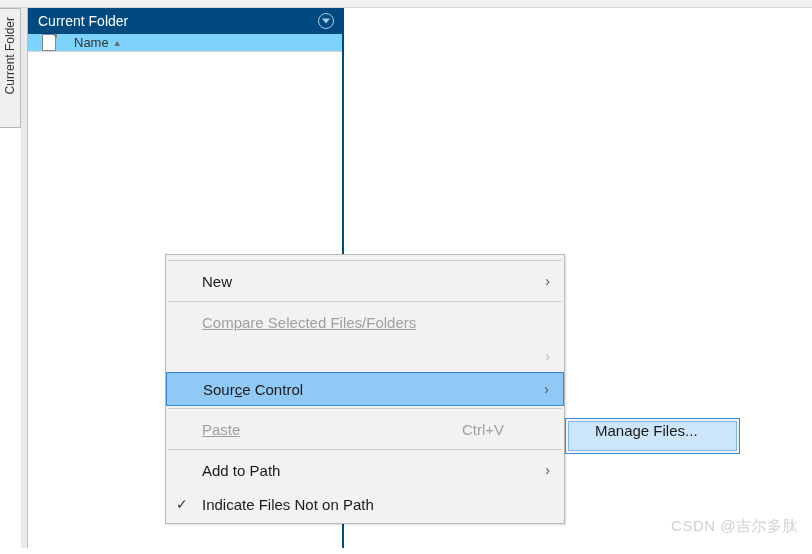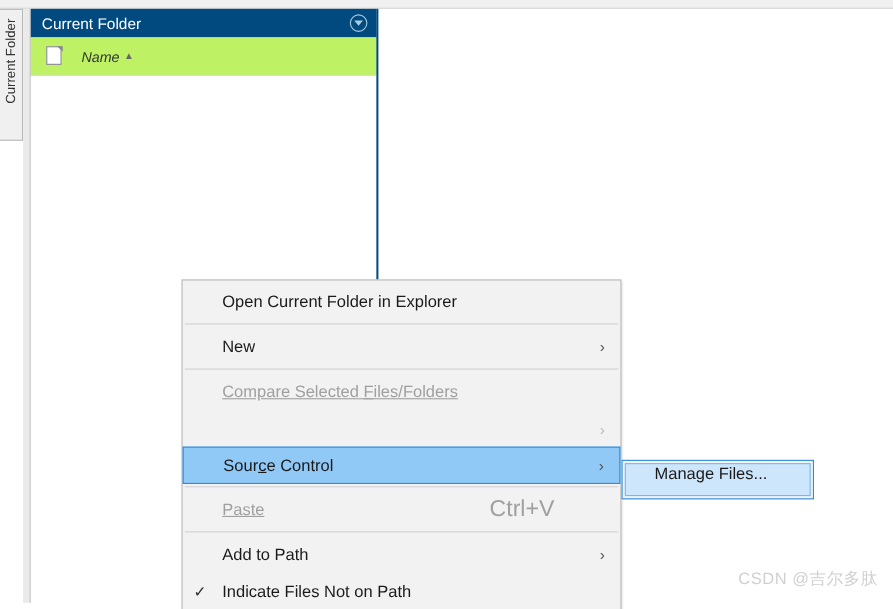--- a/index.html
+++ b/index.html
@@ -6,36 +6,36 @@
   html, body { margin:0; padding:0; width:812px; height:554px; overflow:hidden; background:#fff; }
   .root { position:relative; width:812px; height:554px; background:#fff; }
   .top-strip { position:absolute; left:0; top:0; width:812px; height:8px; background:#f0f0f0; border-bottom:1px solid #d6d6d6; }
   .side-tab { position:absolute; left:0; top:8px; width:21px; height:120px; background:#f0f0f0; border:1px solid #b8b8b8; border-left:none; }
   .side-tab span { writing-mode:vertical-rl; transform:rotate(180deg); font-size:12px; color:#333; position:absolute; left:3px; top:8px; white-space:nowrap; }
 
   .panel { position:absolute; left:28px; top:8px; width:316px; height:540px; border-right:2px solid #004a80; }
   .panel-title { height:26px; background:#004a80; color:#fff; display:flex; align-items:center; justify-content:space-between; padding:0 8px 0 10px; font-size:14px; }
   .title-icon { width:16px; height:16px; border:1.5px solid #a8cbe0; border-radius:50%; display:flex; align-items:center; justify-content:center; }
   .title-icon svg { width:8px; height:6px; }
-  .panel-header { height:35px; background:#bef264; border-bottom:1px solid #d6d6d6; display:flex; align-items:center; padding-left:14px; color:#333; font-size:13px;font-style:italic; }
+  .panel-header { height:18px; background:#7dd3fc; border-bottom:1px solid #d6d6d6; display:flex; align-items:center; padding-left:14px; color:#333; font-size:13px; }
   .file-icon { width:16px; height:18px; margin-right:16px; position:relative; }
   .file-icon .page { width:14px; height:17px; border:1px solid #888; background:#fff; position:absolute; left:0; top:0; }
   .file-icon .fold { position:absolute; right:1px; top:0; width:0; height:0; border-left:5px solid transparent; border-top:5px solid #888; }
   .sort-arrow { margin-left:4px; font-size:9px; color:#666; }
   .panel-body { background:#fff; height:calc(100% - 52px); }
   .left-gutter { position:absolute; left:21px; top:8px; width:7px; height:540px; background:#eaeaea; border-right:1px solid #c0c0c0; }
 
   
   .menu { position:absolute; left:165px; top:254px; width:400px; background:#f2f2f2; border:1px solid #b8b8b8; box-shadow:1px 1px 2px rgba(0,0,0,0.15); padding:2px 0; }
   .mi { height:34px; display:flex; align-items:center; padding:0 14px 0 36px; position:relative; font-size:15px; color:#1a1a1a; }
   .mi.disabled { color:#a0a0a0;text-decoration:underline; }
   .mi.highlight { background:#90c8f6; border:1px solid #2d8bd8; margin:-1px 0; }
   .mi .arrow { position:absolute; right:14px; color:#555; font-size:14px; }
   .mi.disabled .arrow { color:#bbb; }
-  .mi .shortcut { position:absolute; right:60px; color:#a0a0a0; font-size:21px; }
+  .mi .shortcut { position:absolute; right:60px; color:#a0a0a0; font-size:15px; }
   .mi .check { position:absolute; left:10px; color:#333; font-size:14px; }
   .sep { height:1px; background:#d0d0d0; margin:3px 2px; }
   .accel { text-decoration:underline; }
 
   
   .submenu { position:absolute; left:565px; top:418px; width:175px; background:#f2f2f2; border:1px solid #2d8bd8; padding:2px; }
   .smi { height:30px; background:#cde6fb; border:1px solid #7ab8e8; display:flex; align-items:center; padding:0 12px 12px 26px; font-size:15px; color:#1a1a1a; }
   .watermark { position:absolute; right:14px; bottom:18px; color:#d0d0d0; font-size:15px; letter-spacing:0.5px; }
 </style>
 </head>
@@ -64,23 +64,20 @@
       <span class="page"></span>
           <span class="fold"></span>
     </span>
     <span>Name</span>
     <span class="sort-arrow">▲</span>
   </div>
   <div class="panel-body"></div>
 </div>
 
 <div class="menu">
-  <div class="mi">
-    <span>Open Current Folder in Explorer</span>
-  </div>
   <div class="sep"></div>
   <div class="mi">
     <span>New</span>
     <span class="arrow">›</span>
   </div>
   <div class="sep"></div>
   <div class="mi disabled">
     <span><span>Compare Selected </span><span class="accel">F</span><span>iles/Folders</span></span>
   </div>
   <div class="mi disabled">

